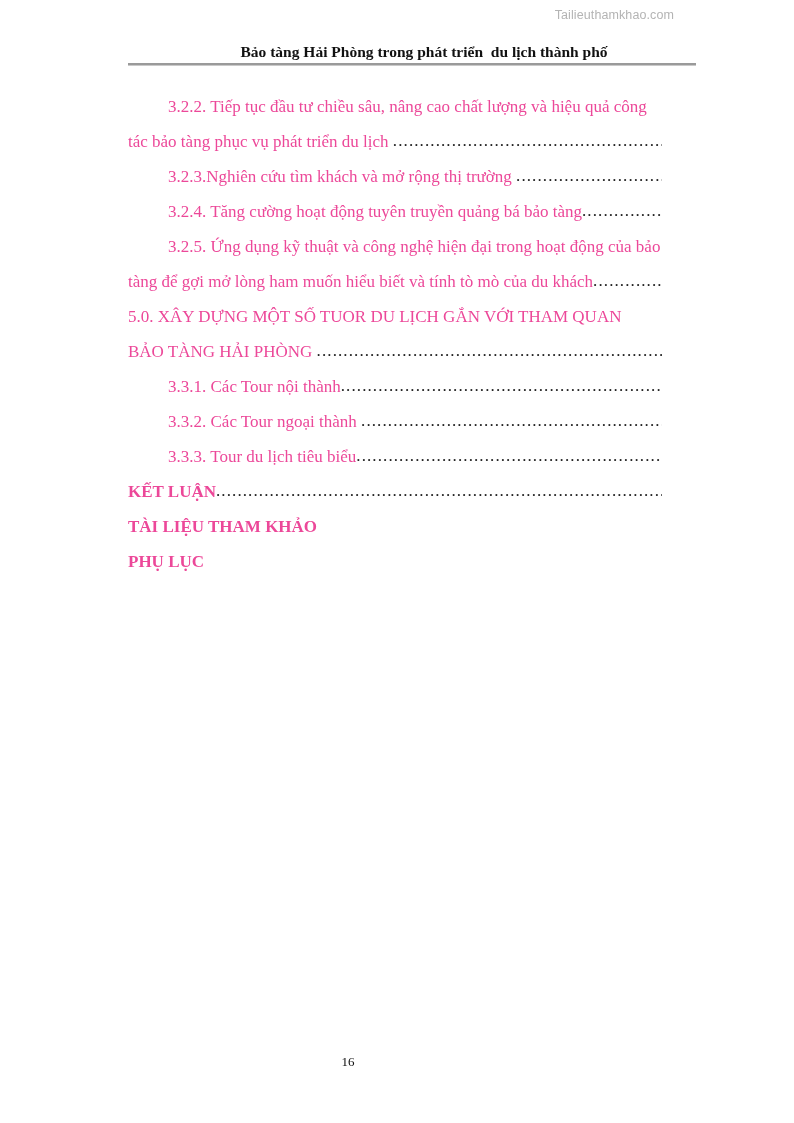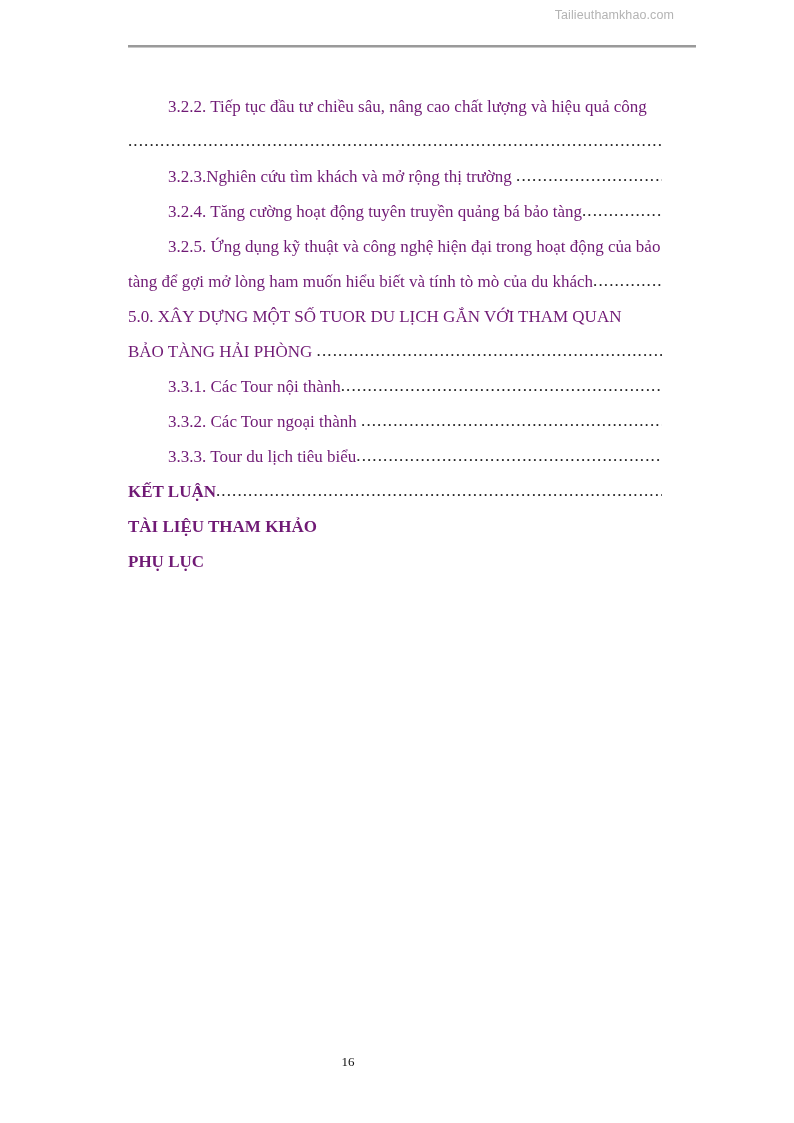--- a/index.html
+++ b/index.html
@@ -66,21 +66,21 @@
     width: 592px;
   }
 
   .toc-entry {
     display: flex;
     align-items: baseline;
     width: 100%;
     height: 35px;
     font-size: 17px;
     line-height: 35px;
-    color: #701a75;
+    color: #ec4899;
     box-sizing: border-box;
   }
 
   .toc-entry.lvl2 { padding-left: 40px; }
   .toc-entry.lvl1 { padding-left: 0; }
   .toc-entry.cont { padding-left: 0; }
   .toc-entry.strong .toc-text { font-weight: bold; }
 
   .toc-text {
     white-space: pre;
@@ -129,30 +129,32 @@
   }
 </style>
 </head>
 <body>
 
 <div class="page">
 
   <div class="watermark">Tailieuthamkhao.com</div>
 
   <div class="header">
+    <div class="header-title">Bảo tàng Hải Phòng trong phát triển  du lịch thành phố</div>
     <div class="header-rule"></div>
   </div>
 
   <div class="toc" id="toc-list">
       <div class="toc-entry lvl2 noleader">
         <span class="toc-text">3.2.2. Tiếp tục đầu tư chiều sâu, nâng cao chất lượng và hiệu quả công</span>
         <span class="toc-leader"></span>
         <span class="toc-page"></span>
       </div>
       <div class="toc-entry cont">
+        <span class="toc-text">tác bảo tàng phục vụ phát triển du lịch </span>
         <span class="toc-leader"></span>
         <span class="toc-page">66</span>
       </div>
       <div class="toc-entry lvl2">
         <span class="toc-text">3.2.3.Nghiên cứu tìm khách và mở rộng thị trường </span>
         <span class="toc-leader"></span>
         <span class="toc-page">71</span>
       </div>
       <div class="toc-entry lvl2">
         <span class="toc-text">3.2.4. Tăng cường hoạt động tuyên truyền quảng bá bảo tàng</span>

